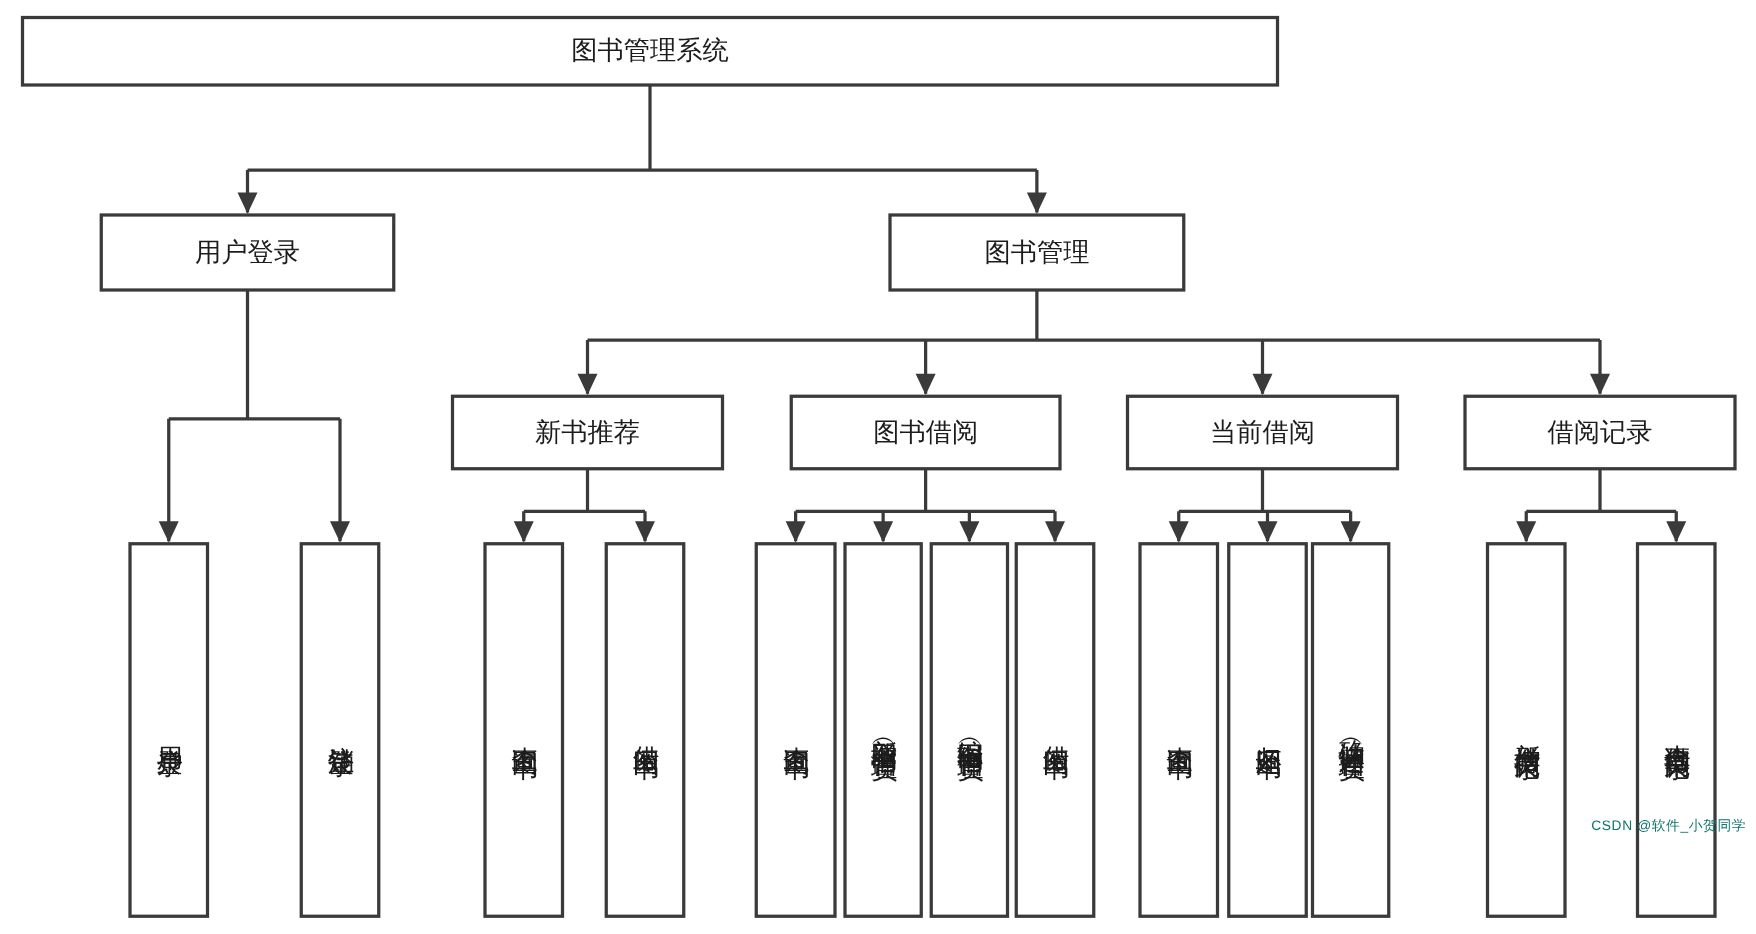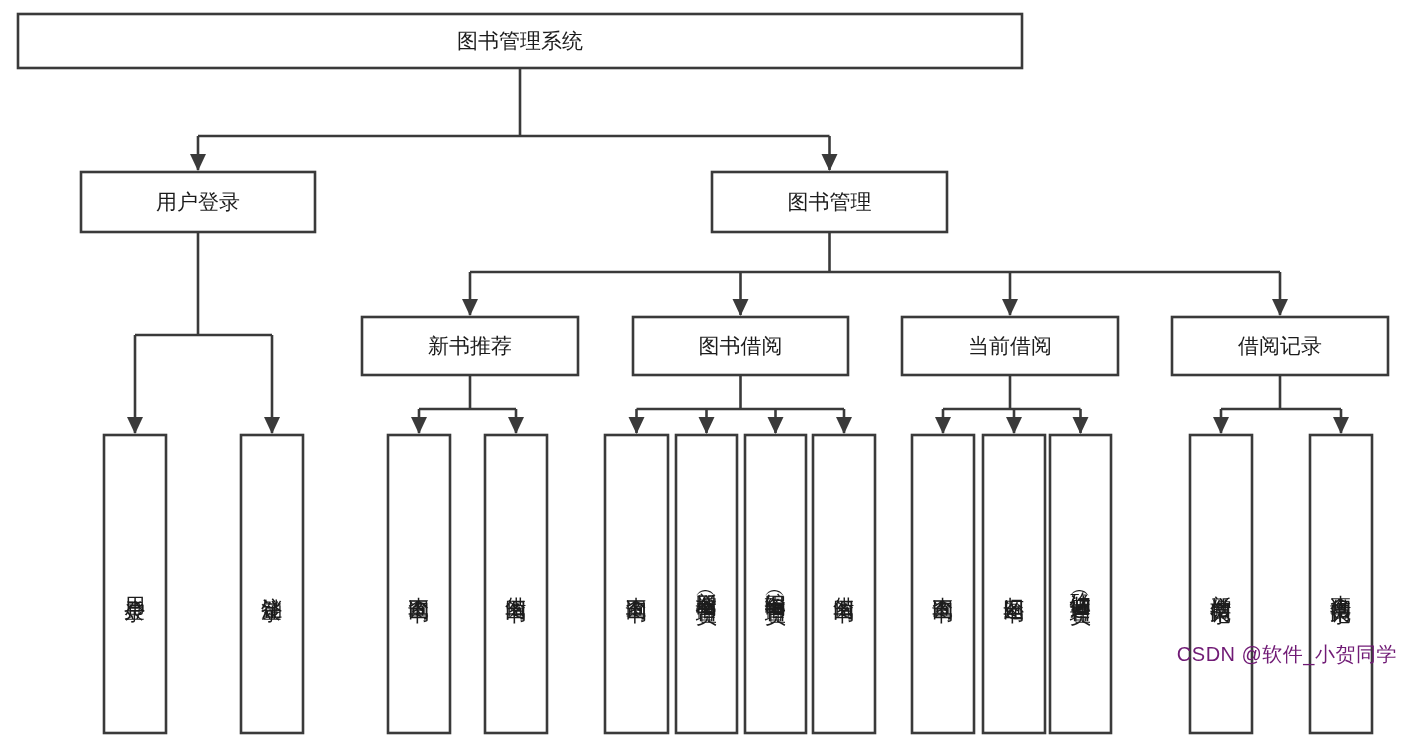--- a/index.html
+++ b/index.html
@@ -64,22 +64,22 @@
     color: #1c1c1c;
     letter-spacing: 2px;
     white-space: nowrap;
     pointer-events: none;
   }
   .watermark {
     position: absolute;
     right: 8px;
     bottom: 6px;
     font-family: "Liberation Sans", "DejaVu Sans", sans-serif;
-    font-size: 20px;
-    color: #701a75;
+    font-size: 11px;
+    color: #0f766e;
     letter-spacing: 0.5px;
     white-space: nowrap;
   }
 </style>
 </head>
 <body>
 
 <div id="diagram-root">
 
   <svg id="flow" viewBox="0 0 1405 747">

